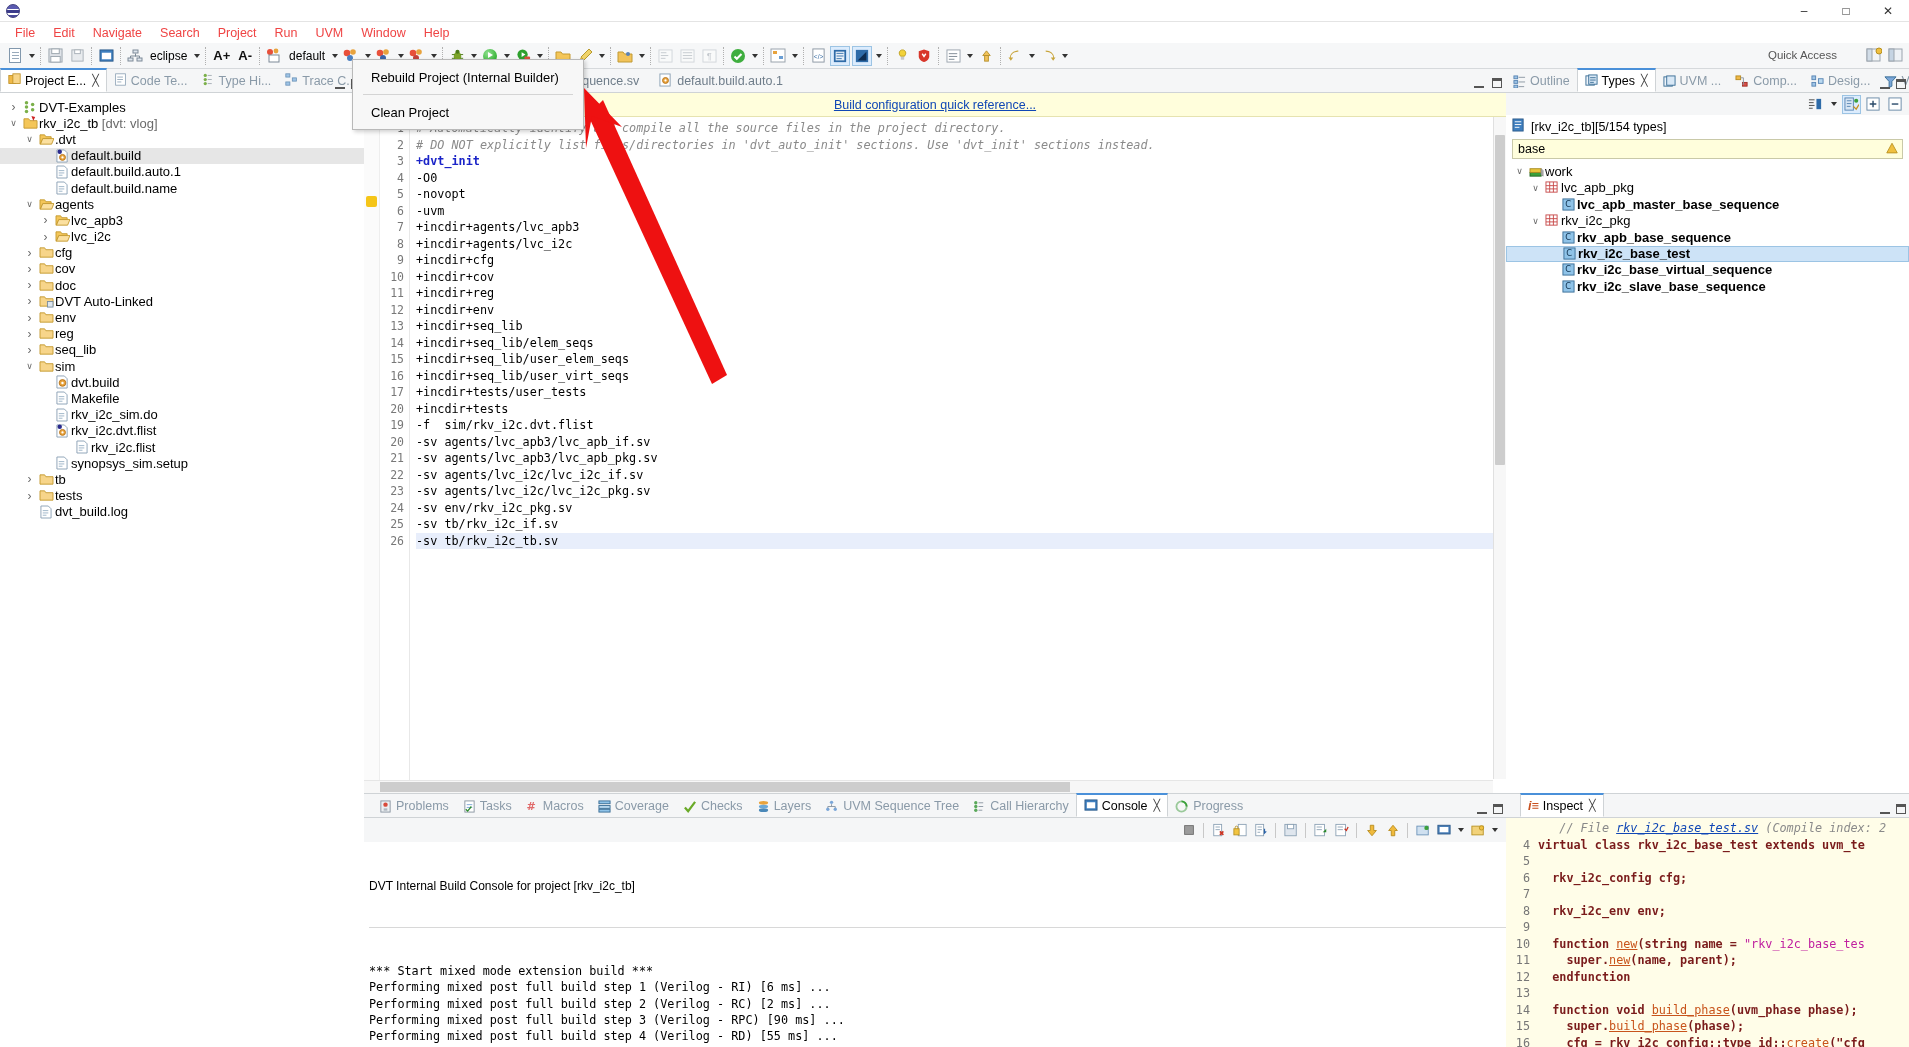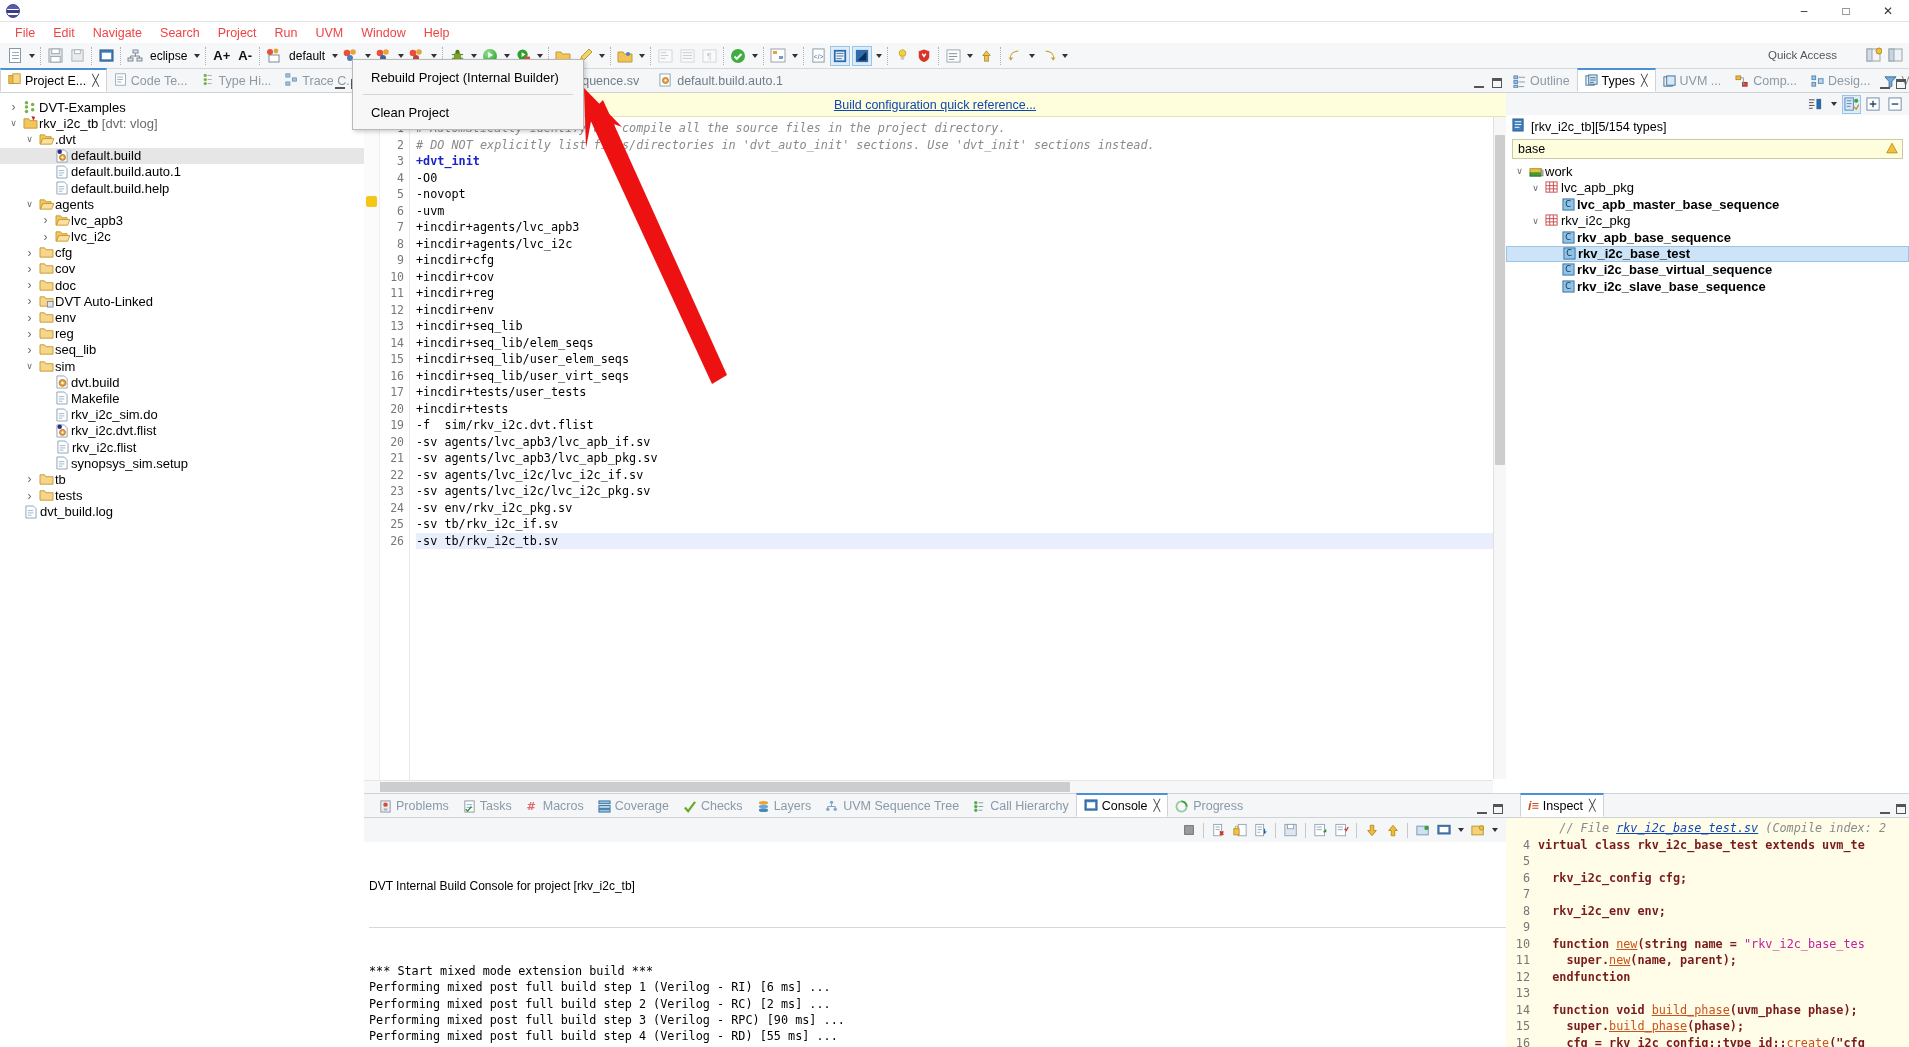--- a/index.html
+++ b/index.html
@@ -560,21 +560,21 @@
             <span class="tlabel">default.build.auto.1</span>
           </div>
           <div class="trow" style="padding-left: 38px;">
             <span class="twist"></span>
             <span class="ticon" style="display: inline-flex;">
               <svg width="12" height="14" viewBox="0 0 13 15">
                 <path d="M1 1h8l3 3v10H1z" fill="#fff" stroke="#8aa0b4"></path>
                 <path d="M3 6h6M3 8.5h6M3 11h4" stroke="#9ab2c6"></path>
               </svg>
             </span>
-            <span class="tlabel">default.build.help</span>
+            <span class="tlabel">default.build.name</span>
           </div>
           <div class="trow" style="padding-left: 22px;">
             <span class="twist">∨</span>
             <span class="ticon" style="display: inline-flex;">
               <svg width="15" height="13" viewBox="0 0 16 14">
                 <path d="M1 2h5l1.3 2H13v2H4L1.5 12H1z" fill="#f4c659" stroke="#c59a31"></path>
                 <path d="M4 6h12l-2.5 6h-12z" fill="#fbe0a0" stroke="#c59a31"></path>
               </svg>
             </span>
             <span class="tlabel">agents</span>
@@ -708,21 +708,21 @@
             <span class="ticon" style="display: inline-flex;">
               <svg width="13" height="14" viewBox="0 0 14 15">
                 <path d="M1 1h8l3 3v10H1z" fill="#fff" stroke="#8aa0b4"></path>
                 <circle cx="7" cy="9" r="3.2" fill="#e8a33d" stroke="#b9761d"></circle>
                 <circle cx="7" cy="9" r="1.2" fill="#fff"></circle>
                 <circle cx="4" cy="3" r="2.4" fill="#2b2b8c"></circle>
               </svg>
             </span>
             <span class="tlabel">rkv_i2c.dvt.flist</span>
           </div>
-          <div class="trow" style="padding-left: 39px;">
+          <div class="trow" style="padding-left: 18px; margin-left: 40px;">
             <span class="twist"></span>
             <span class="ticon" style="display: inline-flex;">
               <svg width="12" height="14" viewBox="0 0 13 15">
                 <path d="M1 1h8l3 3v10H1z" fill="#fff" stroke="#8aa0b4"></path>
                 <path d="M3 6h6M3 8.5h6M3 11h4" stroke="#9ab2c6"></path>
               </svg>
             </span>
             <span class="tlabel">rkv_i2c.flist</span>
           </div>
           <div class="trow" style="padding-left: 38px;">
@@ -746,21 +746,21 @@
           </div>
           <div class="trow" style="padding-left: 22px;">
             <span class="twist" style="font-size: 12px;">›</span>
             <span class="ticon" style="display: inline-flex;">
               <svg width="15" height="13" viewBox="0 0 16 14">
                 <path d="M1 2h5l1.3 2H15v8H1z" fill="#f7d58a" stroke="#c59a31"></path>
               </svg>
             </span>
             <span class="tlabel">tests</span>
           </div>
-          <div class="trow" style="padding-left: 7px;">
+          <div class="trow" style="padding-left: 22px;">
             <span class="twist"></span>
             <span class="ticon" style="display: inline-flex;">
               <svg width="12" height="14" viewBox="0 0 13 15">
                 <path d="M1 1h8l3 3v10H1z" fill="#fff" stroke="#8aa0b4"></path>
                 <path d="M3 6h6M3 8.5h6M3 11h4" stroke="#9ab2c6"></path>
               </svg>
             </span>
             <span class="tlabel">dvt_build.log</span>
           </div>
         </div>

